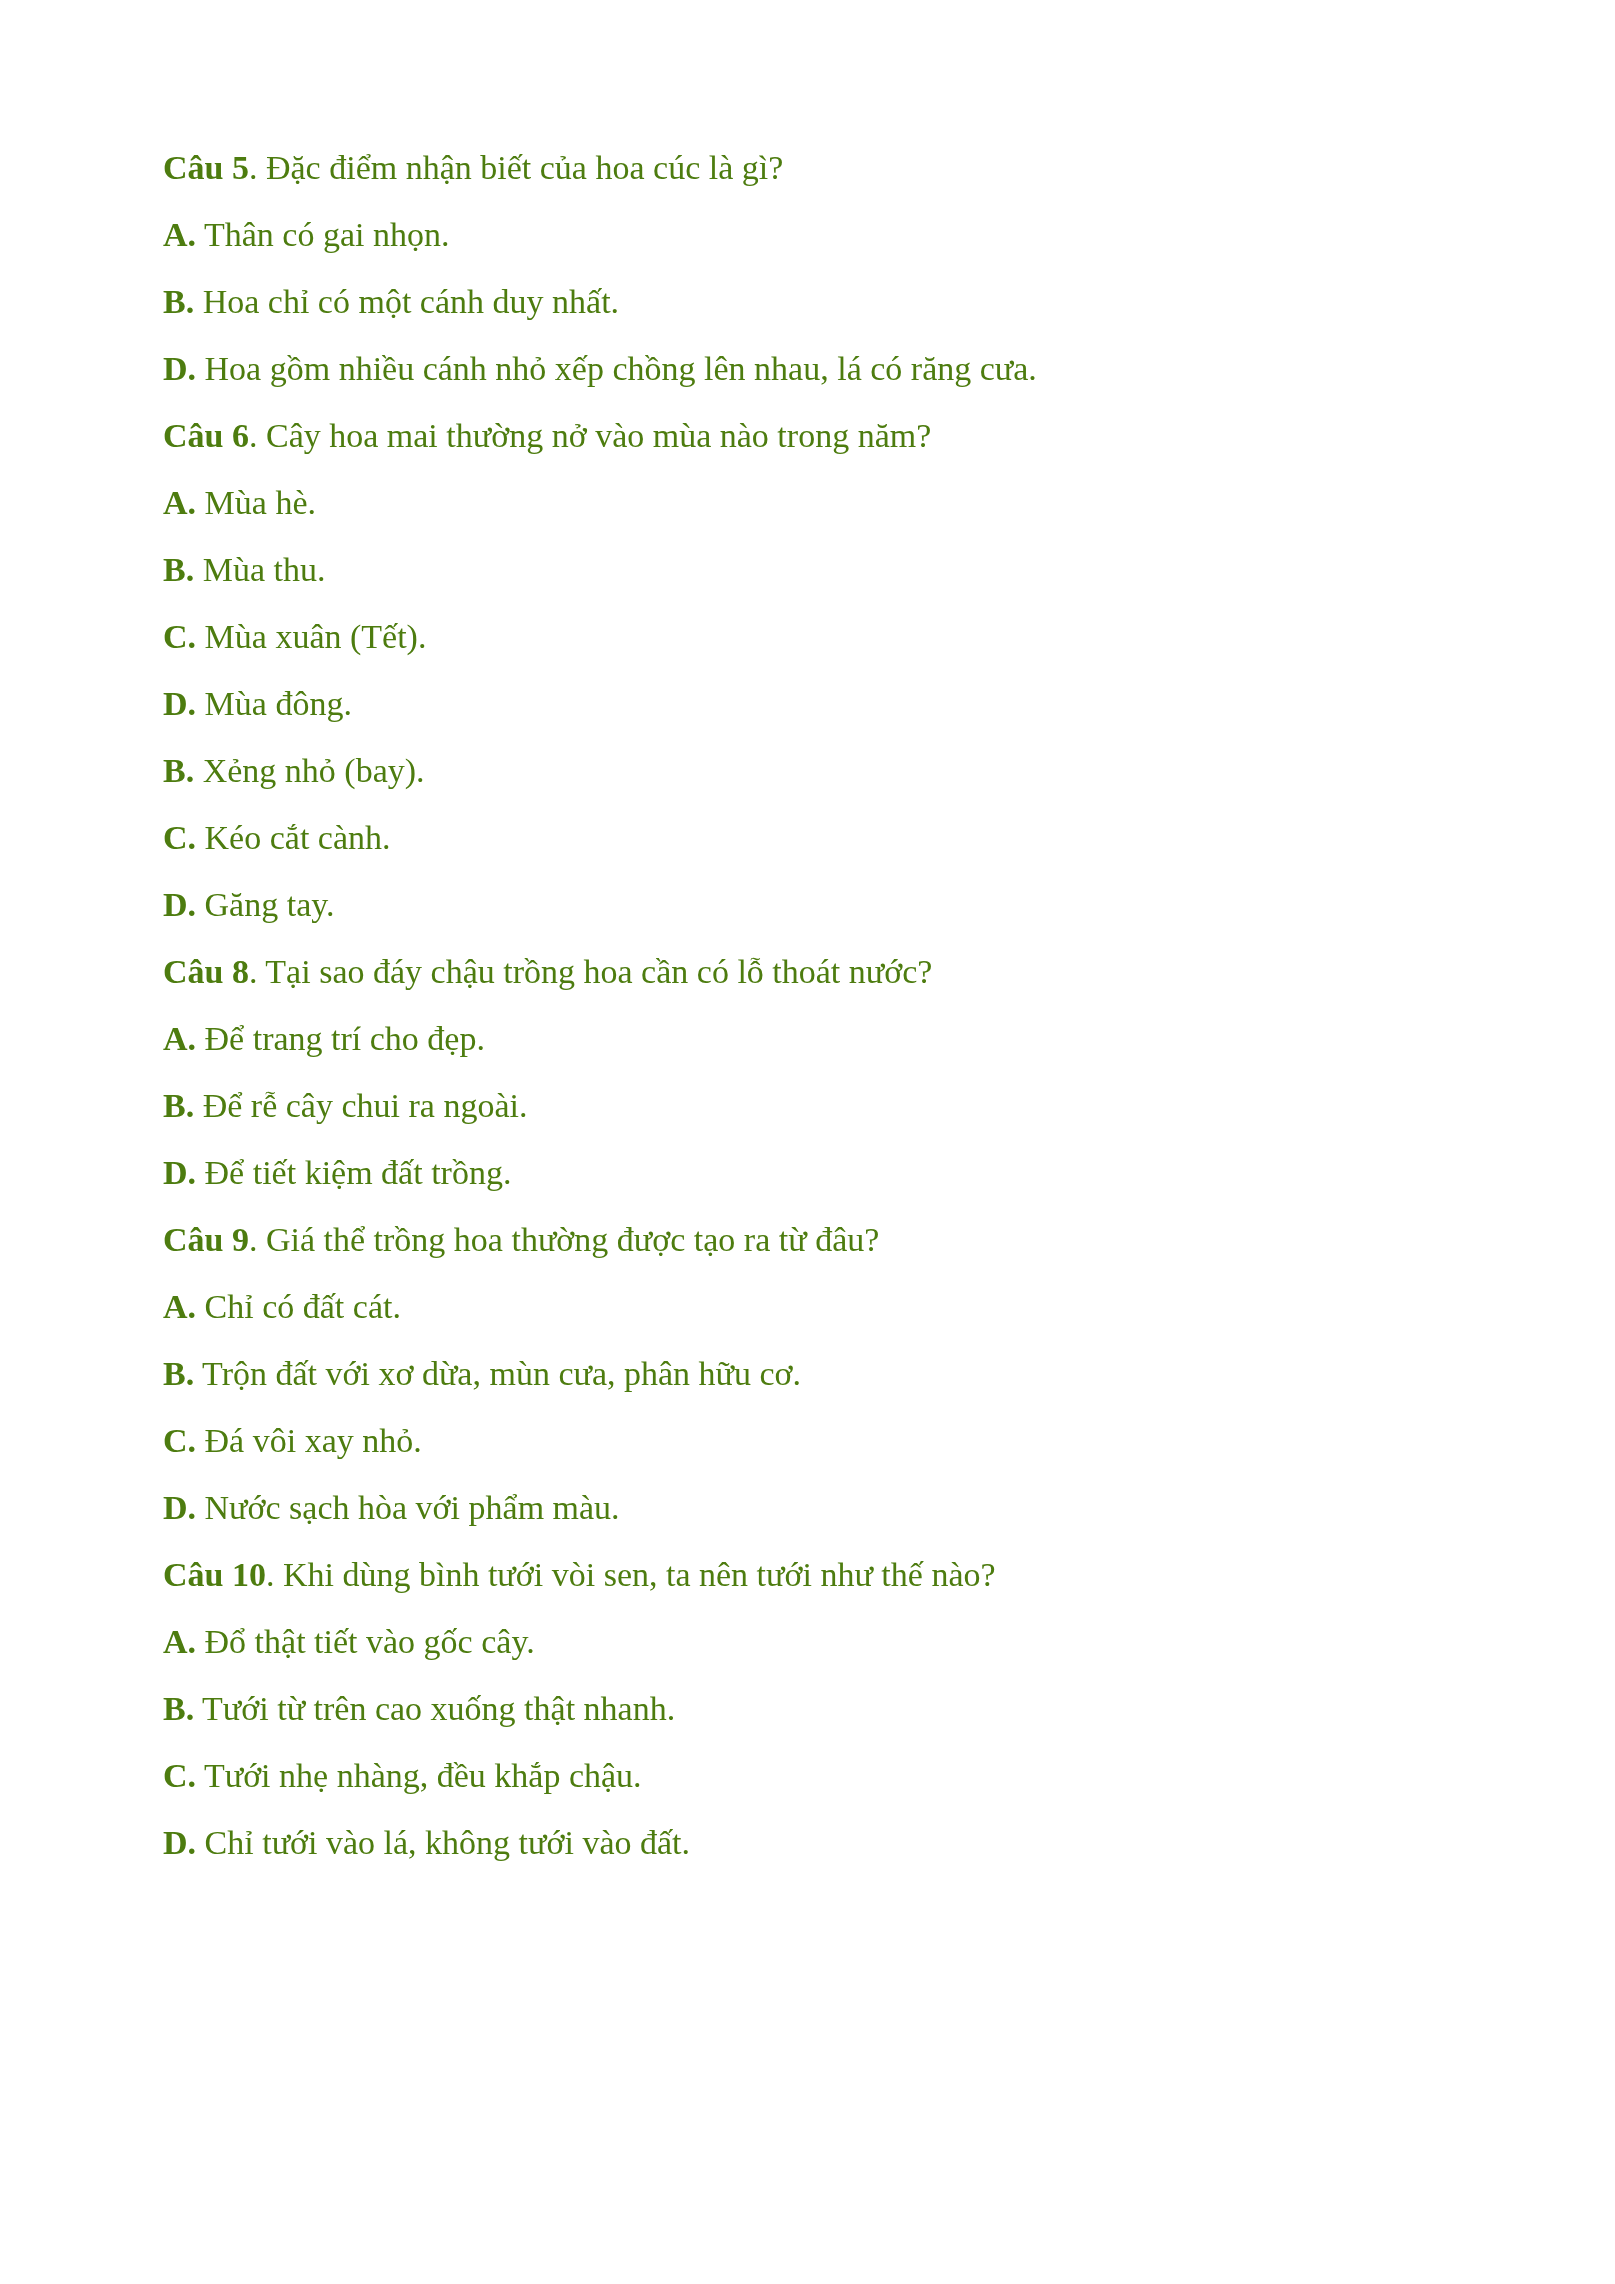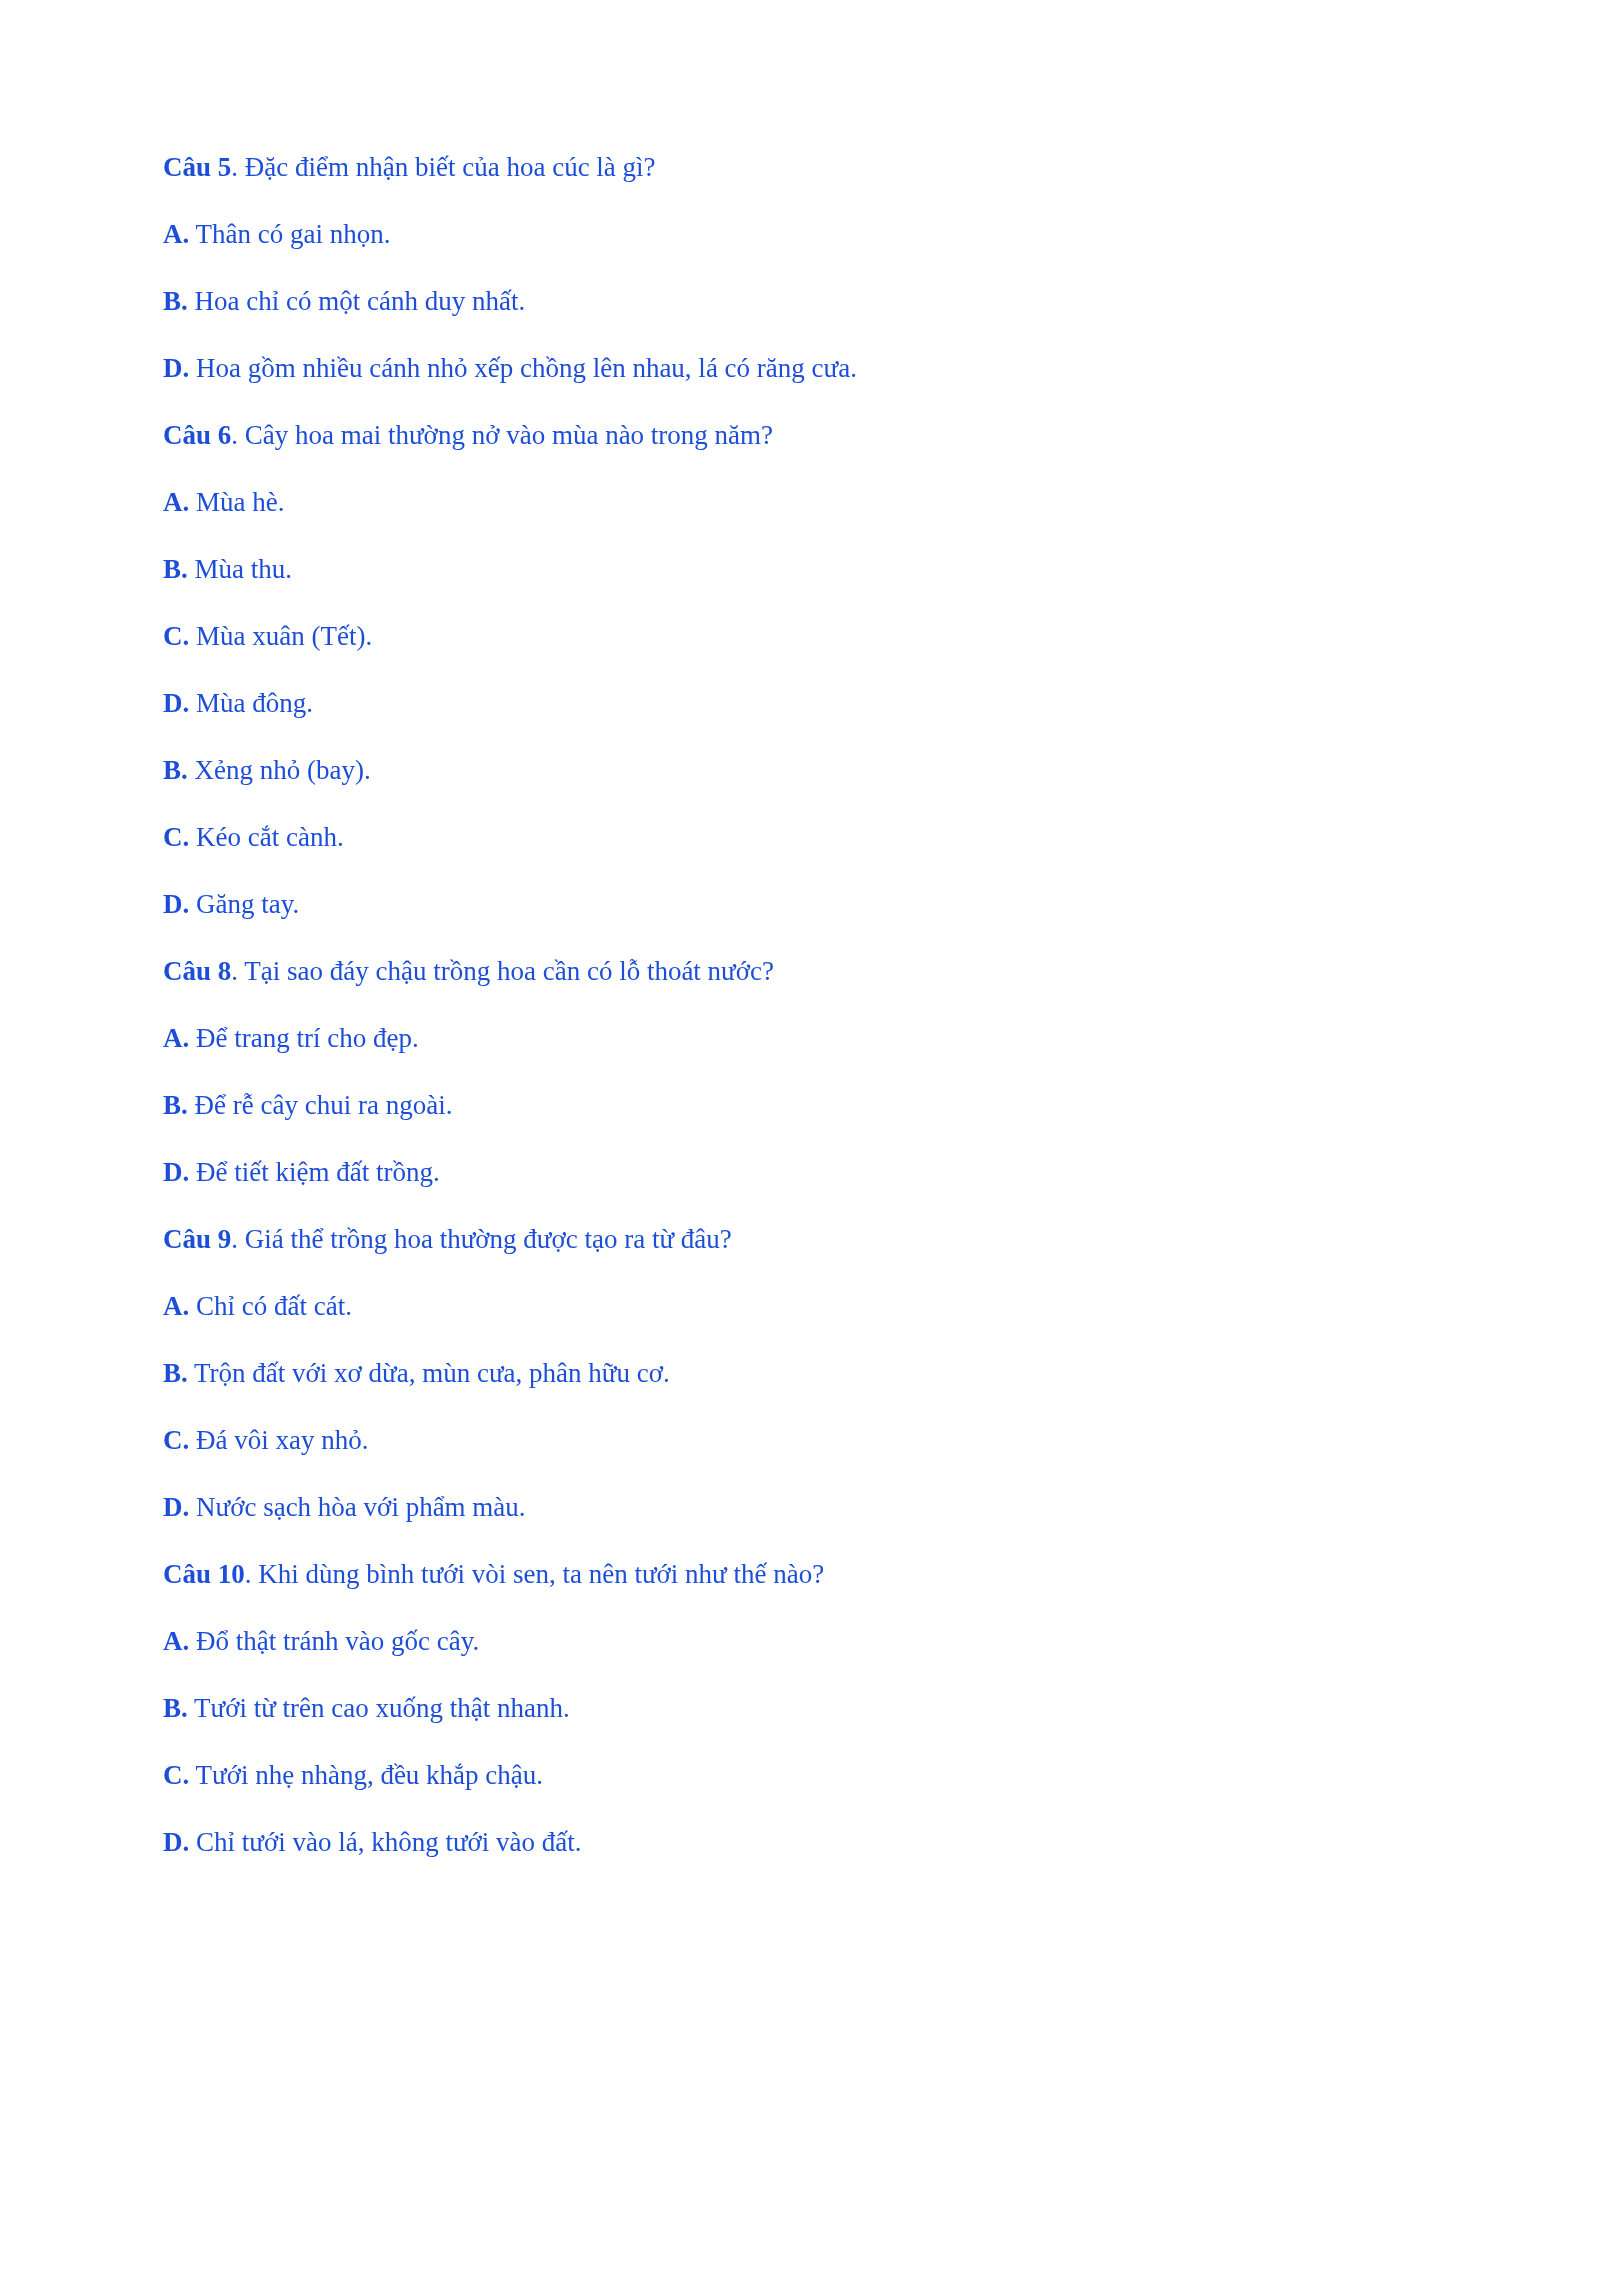--- a/index.html
+++ b/index.html
@@ -8,22 +8,22 @@
     background: #ffffff;
   }
   .page {
     position: relative;
     width: 1616px;
     height: 2284px;
     box-sizing: border-box;
     background: #ffffff;
     padding: 134px 125px 0 163px;
     font-family: "Liberation Serif", "DejaVu Serif", serif;
-    font-size: 27px;
-    color: #1d4ed8;
+    font-size: 34px;
+    color: #4d7c0f;
     overflow: hidden;
   }
   .line {
     margin: 0;
     line-height: 67px;
     white-space: nowrap;
   }
   .b {
     font-weight: bold;
   }
@@ -64,20 +64,20 @@
   <div>
     <p class="line"><span class="b">Câu 9</span><span>. Giá thể trồng hoa thường được tạo ra từ đâu?</span></p>
     <p class="line"><span class="b">A.</span><span> Chỉ có đất cát.</span></p>
     <p class="line"><span class="b">B.</span><span> Trộn đất với xơ dừa, mùn cưa, phân hữu cơ.</span></p>
     <p class="line"><span class="b">C.</span><span> Đá vôi xay nhỏ.</span></p>
     <p class="line"><span class="b">D.</span><span> Nước sạch hòa với phẩm màu.</span></p>
   </div>
 
   <div>
     <p class="line"><span class="b">Câu 10</span><span>. Khi dùng bình tưới vòi sen, ta nên tưới như thế nào?</span></p>
-    <p class="line"><span class="b">A.</span><span> Đổ thật tránh vào gốc cây.</span></p>
+    <p class="line"><span class="b">A.</span><span> Đổ thật tiết vào gốc cây.</span></p>
     <p class="line"><span class="b">B.</span><span> Tưới từ trên cao xuống thật nhanh.</span></p>
     <p class="line"><span class="b">C.</span><span> Tưới nhẹ nhàng, đều khắp chậu.</span></p>
     <p class="line"><span class="b">D.</span><span> Chỉ tưới vào lá, không tưới vào đất.</span></p>
   </div>
 
 </div>
 
 
 </body></html>

